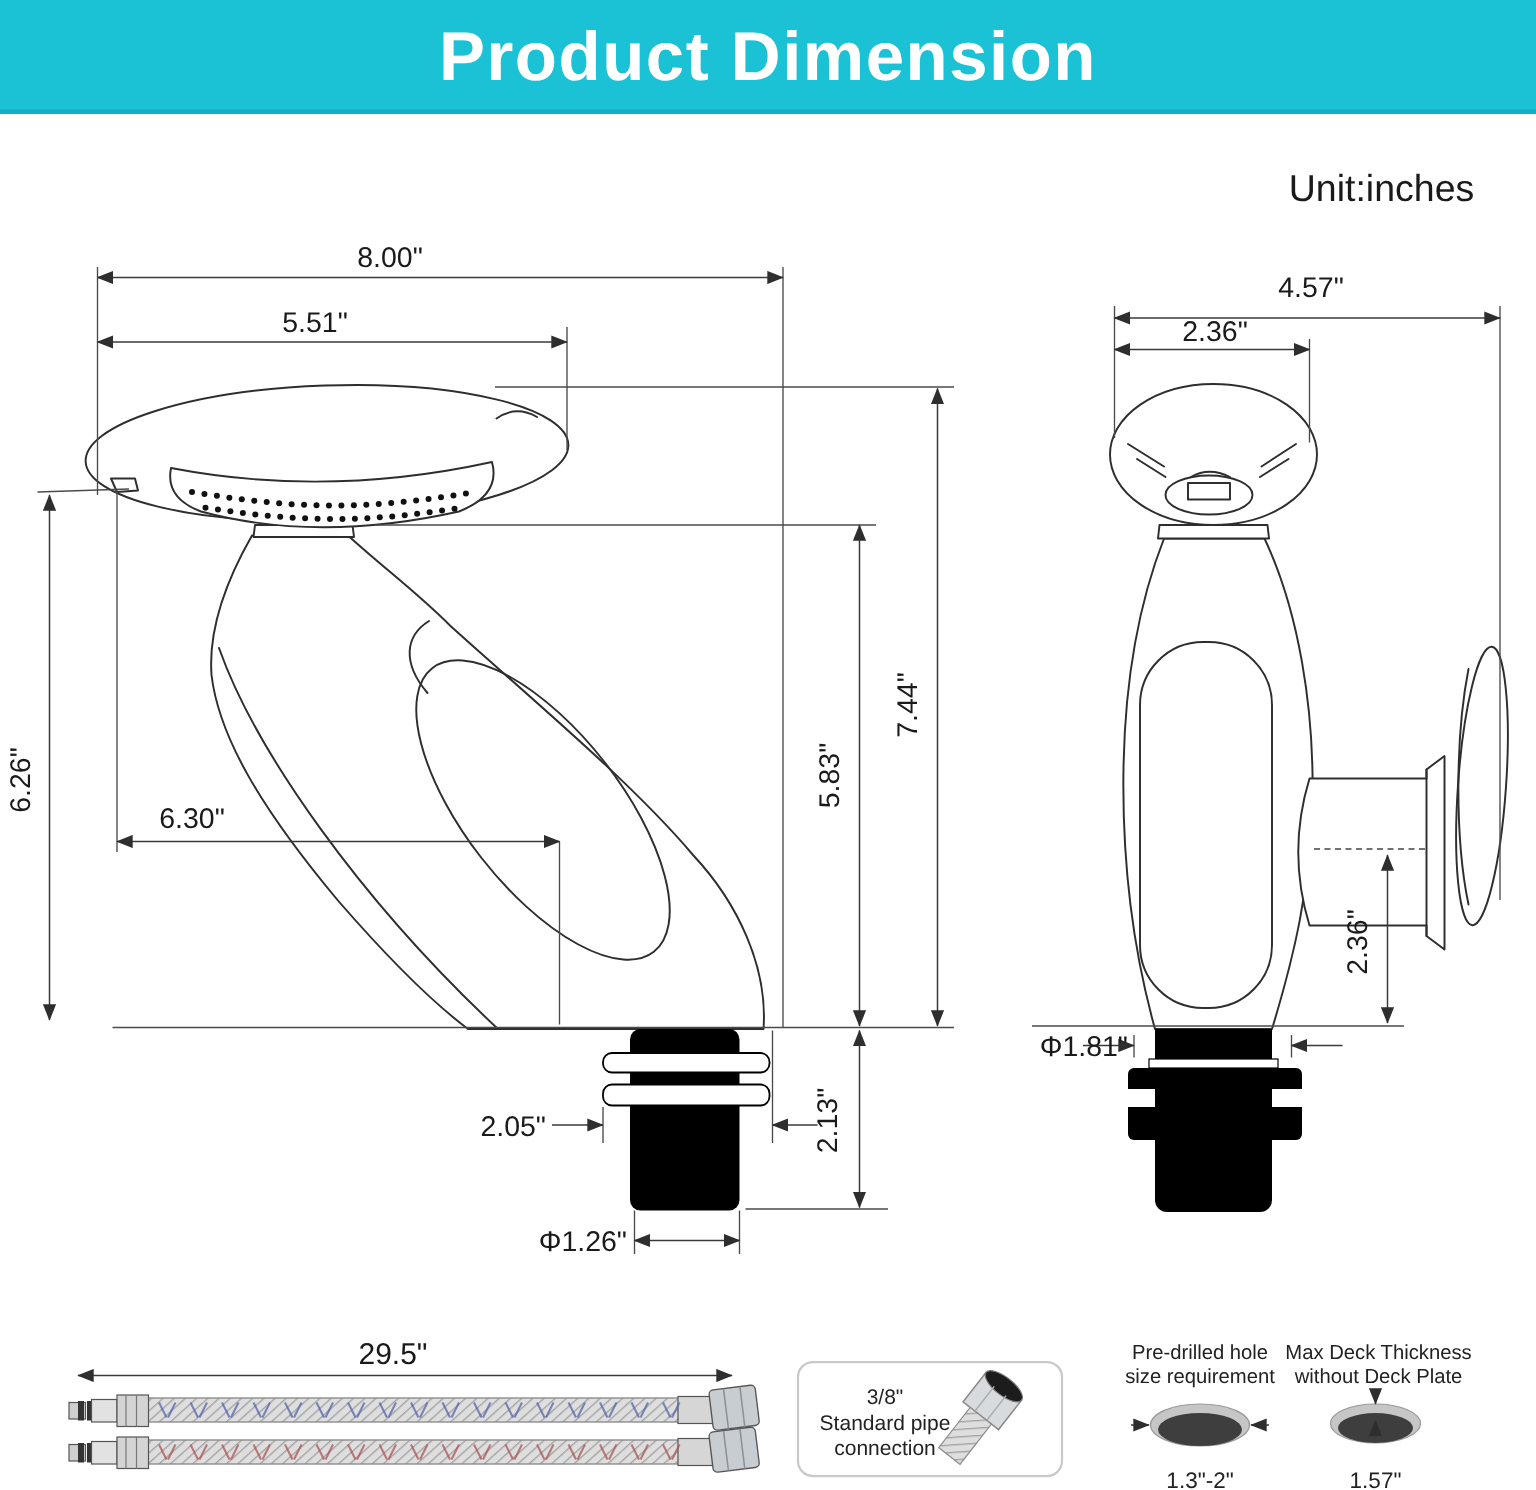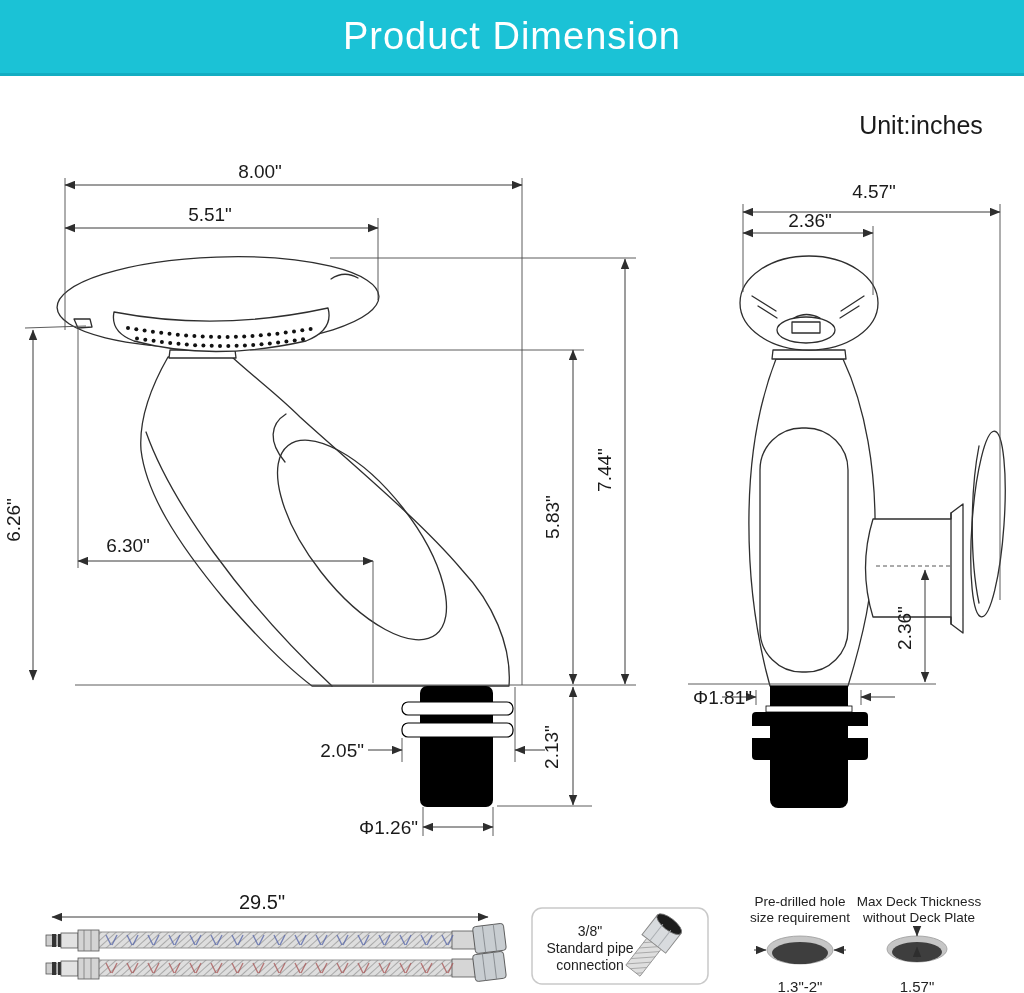--- a/index.html
+++ b/index.html
@@ -1,20 +1,20 @@
 <!DOCTYPE html>
 <html><head>
 <meta charset="utf-8">
 <style>
   html,body{margin:0;padding:0;background:#fff;}
   .page{position:relative;width:1024px;height:993px;background:#fff;overflow:hidden;
         font-family:"Liberation Sans",sans-serif;}
   .title-bar{position:absolute;left:0;top:0;width:1024px;height:73px;background:#1bc2d6;
              border-bottom:3px solid #14adc2;display:flex;align-items:center;justify-content:center;}
-  .title-bar h1{margin:0;color:#ffffff;font-size:38px;font-weight:normal;letter-spacing:1px;
+  .title-bar h1{margin:0;color:#ffffff;font-size:46px;font-weight:bold;letter-spacing:1px;
                 font-family:"Liberation Sans",sans-serif;}
   svg{position:absolute;left:0;top:0;}
   text{font-family:"Liberation Sans",sans-serif;fill:#1a1a1a;}
   .dim{font-size:19px;}
   .unit{font-size:25px;}
   .hose-dim{font-size:20px;}
   .boxtext{font-size:14px;fill:#222;}
   .smallhead{font-size:13.5px;fill:#222;}
   .smallval{font-size:15px;fill:#222;}
   .outline{stroke:#2e2e2e;stroke-width:1.3;fill:none;stroke-linecap:round;stroke-linejoin:round;}

